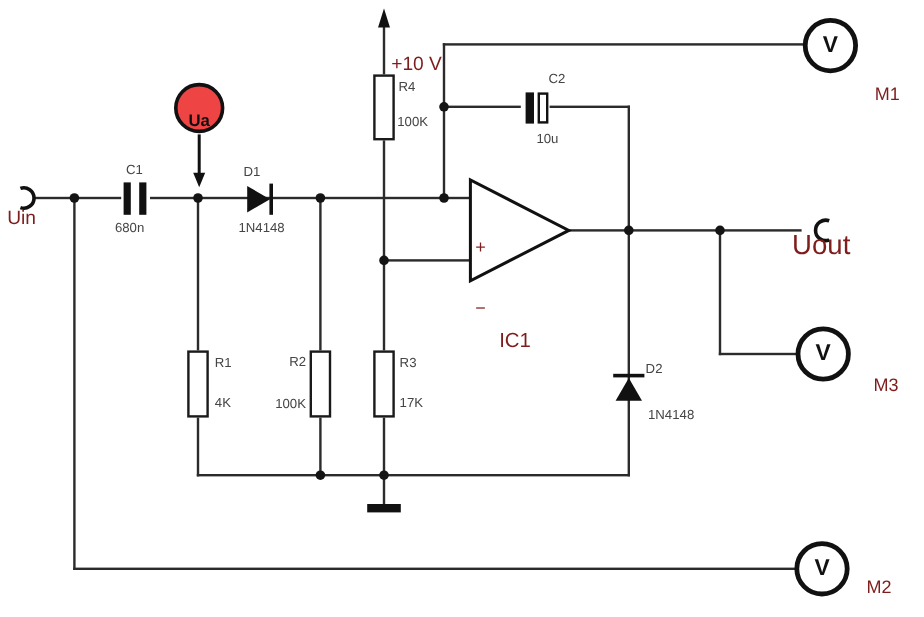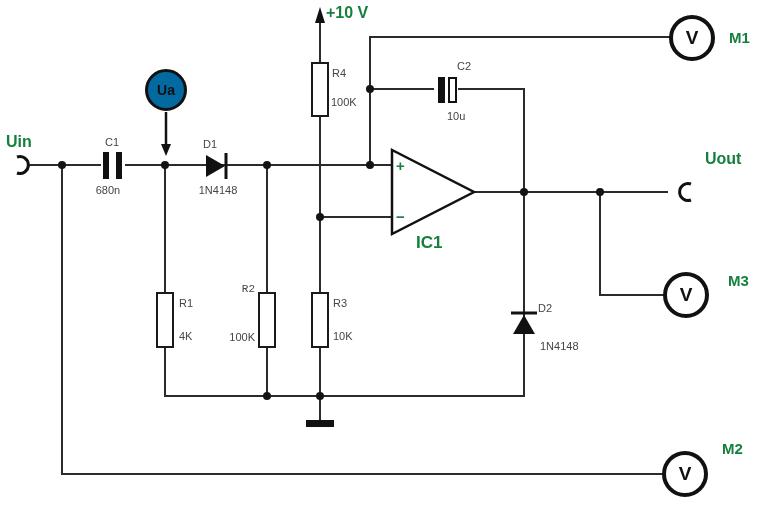--- a/index.html
+++ b/index.html
@@ -5,26 +5,26 @@
   html,body{margin:0;padding:0;background:#fff;}
   .canvas{position:relative;width:770px;height:514px;background:#fff;overflow:hidden;
           font-family:"Liberation Sans", sans-serif;}
   .w{position:absolute;background:#2b2b2b;}
   .dot{position:absolute;width:8px;height:8px;border-radius:50%;background:#141414;}
   .rbox{position:absolute;width:18px;background:#fff;border:2px solid #1a1a1a;box-sizing:border-box;}
   .mask{position:absolute;background:#fff;}
   .plate{position:absolute;background:#111;}
   .plate-hollow{position:absolute;background:#fff;border:2px solid #111;box-sizing:border-box;}
   .lbl{position:absolute;font-size:11px;color:#454545;white-space:nowrap;}
-  .big{position:absolute;font-weight:bold;color:#15803d;white-space:nowrap;font-size:16px;}
+  .big{position:absolute;font-weight:normal;color:#7f1d1d;white-space:nowrap;font-size:16px;margin-top:41px;}
   .meter{position:absolute;width:46px;height:46px;border:4px solid #111;border-radius:50%;
          background:#fff;box-sizing:border-box;display:flex;align-items:center;justify-content:center;
          font-weight:bold;font-size:19px;color:#111;}
   .probe{position:absolute;left:145px;top:69px;width:42px;height:42px;border:3px solid #111;
-         border-radius:50%;background:#0369a1;box-sizing:border-box;display:flex;align-items:center;
+         border-radius:50%;background:#ef4444;box-sizing:border-box;display:flex;align-items:flex-end;
          justify-content:center;font-weight:bold;font-size:14px;color:#111;}
   .gnd{position:absolute;left:306px;top:420px;width:28px;height:7px;background:#111;}
   svg.overlay{position:absolute;left:0;top:0;pointer-events:none;}
   .ta-r{text-align:right;}
 </style>
 </head>
 <body>
 
 <div class="canvas">
 
@@ -98,21 +98,21 @@
     <span>V</span>
   </div>
   <div class="meter" style="left:662px;top:451px;">
     <span>V</span>
   </div>
   <div class="probe">
     <span>Ua</span>
   </div>
 
   <div class="big" style="left:6px;top:133px;">Uin</div>
-  <div class="big" style="left:705px;top:150px;font-size:16px;">Uout</div>
+  <div class="big" style="left:660px;top:150px;font-size:23px;">Uout</div>
   <div class="big" style="left:326px;top:4px;">+10 V</div>
 
   <div class="big" style="left:729px;top:29px;font-size:15px;">M1</div>
   <div class="big" style="left:728px;top:272px;font-size:15px;">M3</div>
   <div class="big" style="left:722px;top:440px;font-size:15px;">M2</div>
 
   <div class="lbl" style="left:100px;top:136px;width:24px;text-align:center;">C1</div>
   <div class="lbl" style="left:86px;top:184px;width:44px;text-align:center;">680n</div>
 
   <div class="lbl" style="left:198px;top:138px;width:24px;text-align:center;">D1</div>
@@ -123,23 +123,23 @@
 
   <div class="lbl" style="left:538px;top:302px;">D2</div>
   <div class="lbl" style="left:540px;top:340px;">1N4148</div>
 
   <div class="lbl" style="left:332px;top:67px;">R4</div>
   <div class="lbl" style="left:331px;top:96px;">100K</div>
 
   <div class="lbl" style="left:179px;top:297px;">R1</div>
   <div class="lbl" style="left:179px;top:330px;">4K</div>
 
-  <div class="lbl ta-r" style="left:216px;top:283px;width:39px;font-family:Liberation Mono, monospace;">R2</div>
+  <div class="lbl ta-r" style="left:216px;top:296px;width:39px;">R2</div>
   <div class="lbl ta-r" style="left:216px;top:331px;width:39px;">100K</div>
 
   <div class="lbl" style="left:333px;top:297px;">R3</div>
-  <div class="lbl" style="left:333px;top:330px;">10K</div>
+  <div class="lbl" style="left:333px;top:330px;">17K</div>
 
   <div class="big" style="left:396px;top:157px;font-size:15px;">+</div>
   <div class="big" style="left:396px;top:208px;font-size:15px;">−</div>
   <div class="big" style="left:416px;top:233px;font-size:17px;">IC1</div>
 
 </div>
 
 </body></html>

